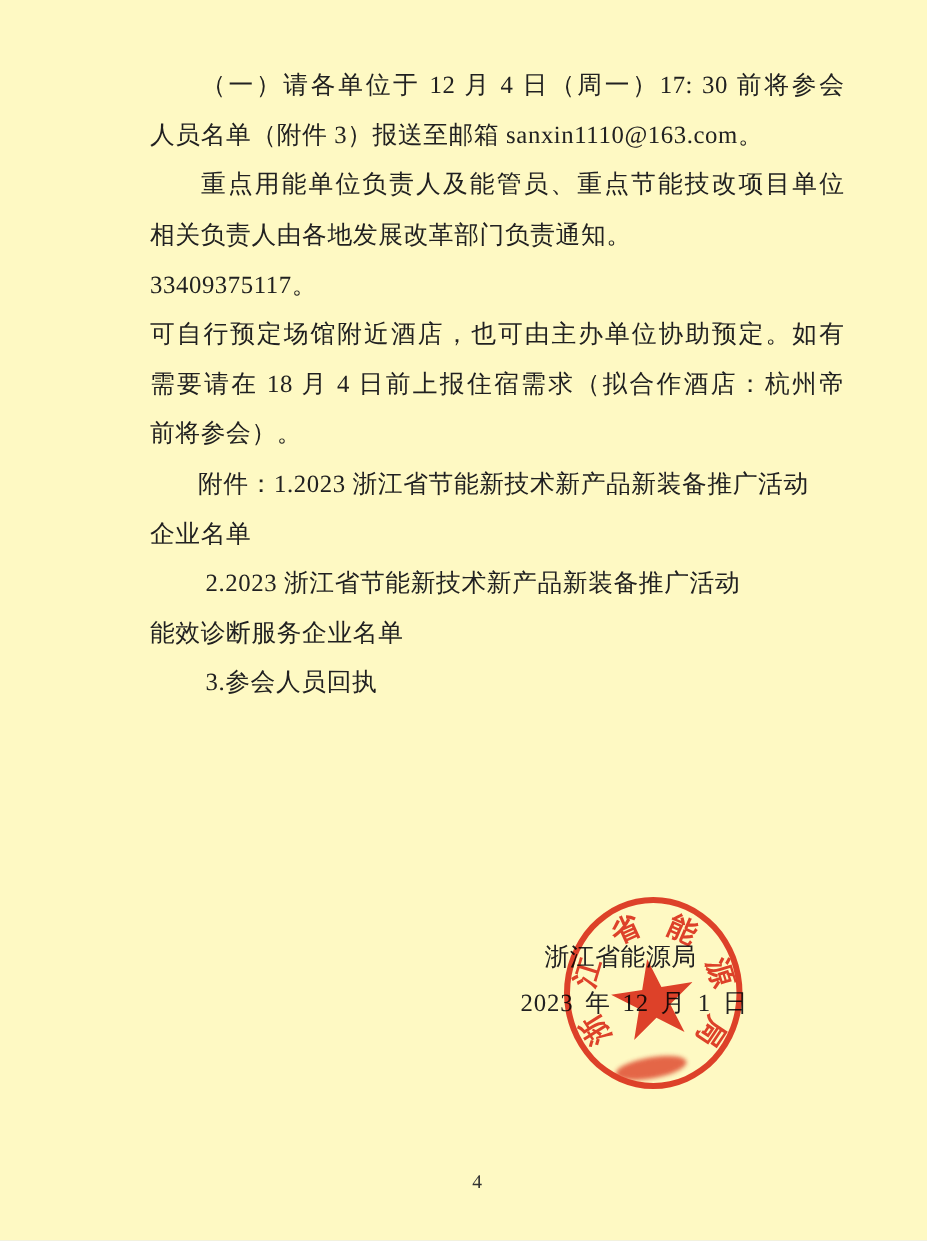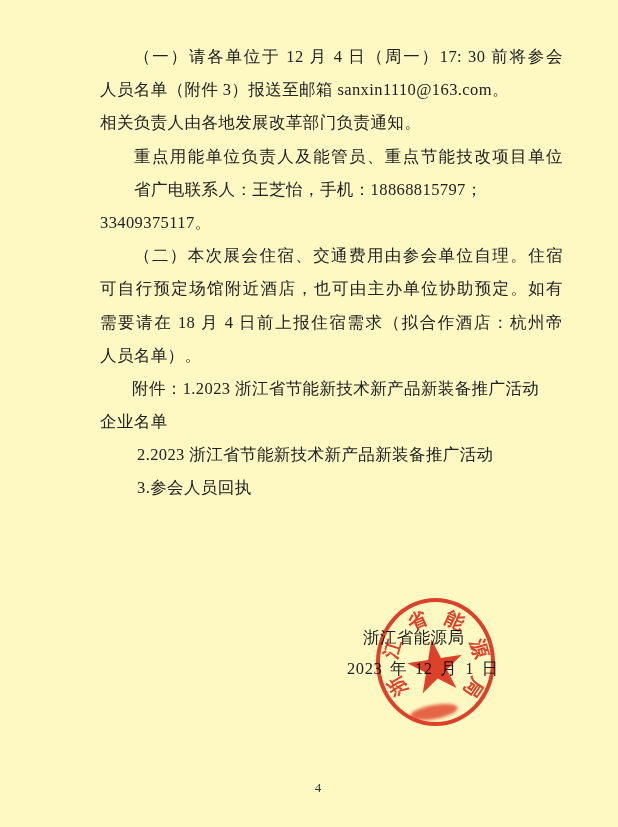--- a/index.html
+++ b/index.html
@@ -55,32 +55,31 @@
   }
 </style>
 </head>
 <body>
 
 <div class="page">
 
   <div class="body-block">
     <div class="ln fill ind">（一）请各单位于 12 月 4 日（周一）17: 30 前将参会</div>
     <div class="ln">人员名单（附件 3）报送至邮箱 sanxin1110@163.com。</div>
+    <div class="ln fill ind">重点用能单位负责人及能管员、重点节能技改项目单位</div>
     <div class="ln">相关负责人由各地发展改革部门负责通知。</div>
-    <div class="ln fill ind">重点用能单位负责人及能管员、重点节能技改项目单位</div>
-    <div class="ln ind">省广电联系人：王芝怡，手机：18868815797；</div>
     <div class="ln">33409375117。</div>
-    <div class="ln fill ind">（二）本次展会住宿、交通费用由参会单位自理。住宿</div>
     <div class="ln fill">可自行预定场馆附近酒店，也可由主办单位协助预定。如有</div>
     <div class="ln fill">需要请在 18 月 4 日前上报住宿需求（拟合作酒店：杭州帝</div>
-    <div class="ln">人员名单）。</div>
+    <div class="ln">前将参会）。</div>
 
     <div class="ln a-first">附件：1.2023 浙江省节能新技术新产品新装备推广活动</div>
     <div class="ln a-wrap">企业名单</div>
     <div class="ln a-item">2.2023 浙江省节能新技术新产品新装备推广活动</div>
+    <div class="ln a-wrap">能效诊断服务企业名单</div>
     <div class="ln a-item">3.参会人员回执</div>
   </div>
 
   <div class="sig-org">浙江省能源局</div>
   <div class="sig-date">2023 年 12 月 1 日</div>
 
   <div class="seal">
     <div class="seal-ring"></div>
     <span class="seal-char" style="--a:-122deg">浙</span>
     <span class="seal-char" style="--a:-73deg">江</span>

